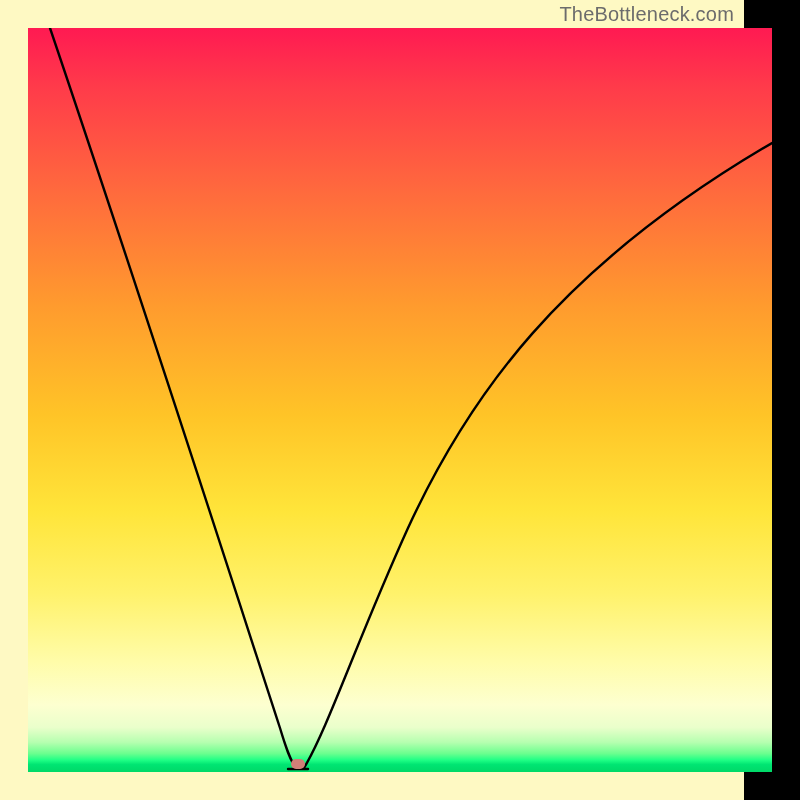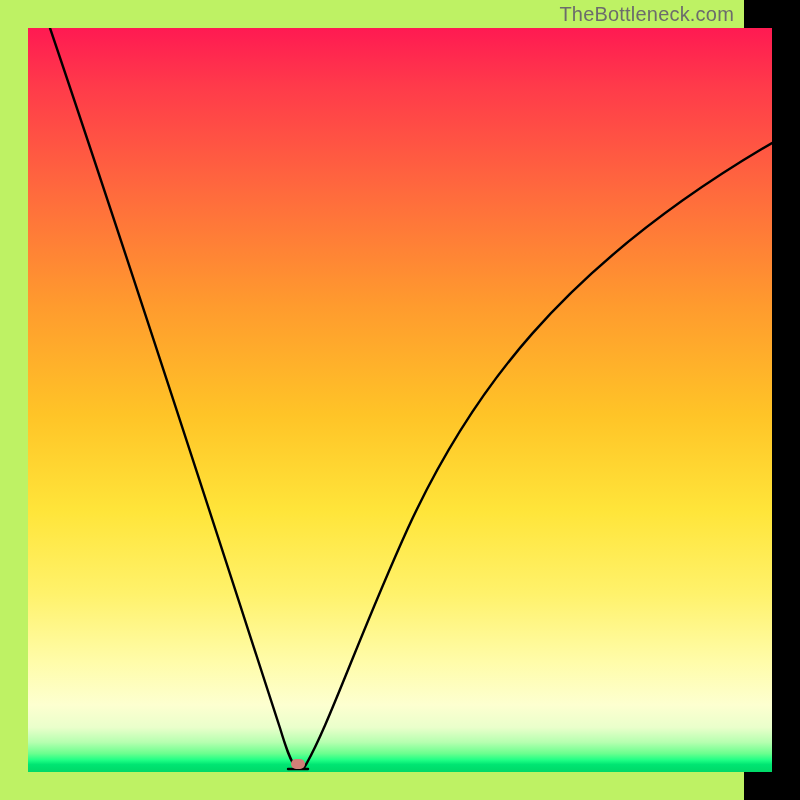--- a/index.html
+++ b/index.html
@@ -10,21 +10,21 @@
     background: #000;
     overflow: hidden;
     font-family: Arial, Helvetica, sans-serif;
   }
   .frame {
     position: absolute;
     left: 0;
     top: 0;
     width: 744px;
     height: 800px;
-    background: #bef264;
+    background: #fef9c3;
   }
   .plot {
     position: absolute;
     left: 28px;
     top: 28px;
     width: 744px;
     height: 744px;
     
     background: linear-gradient(
       to bottom,

